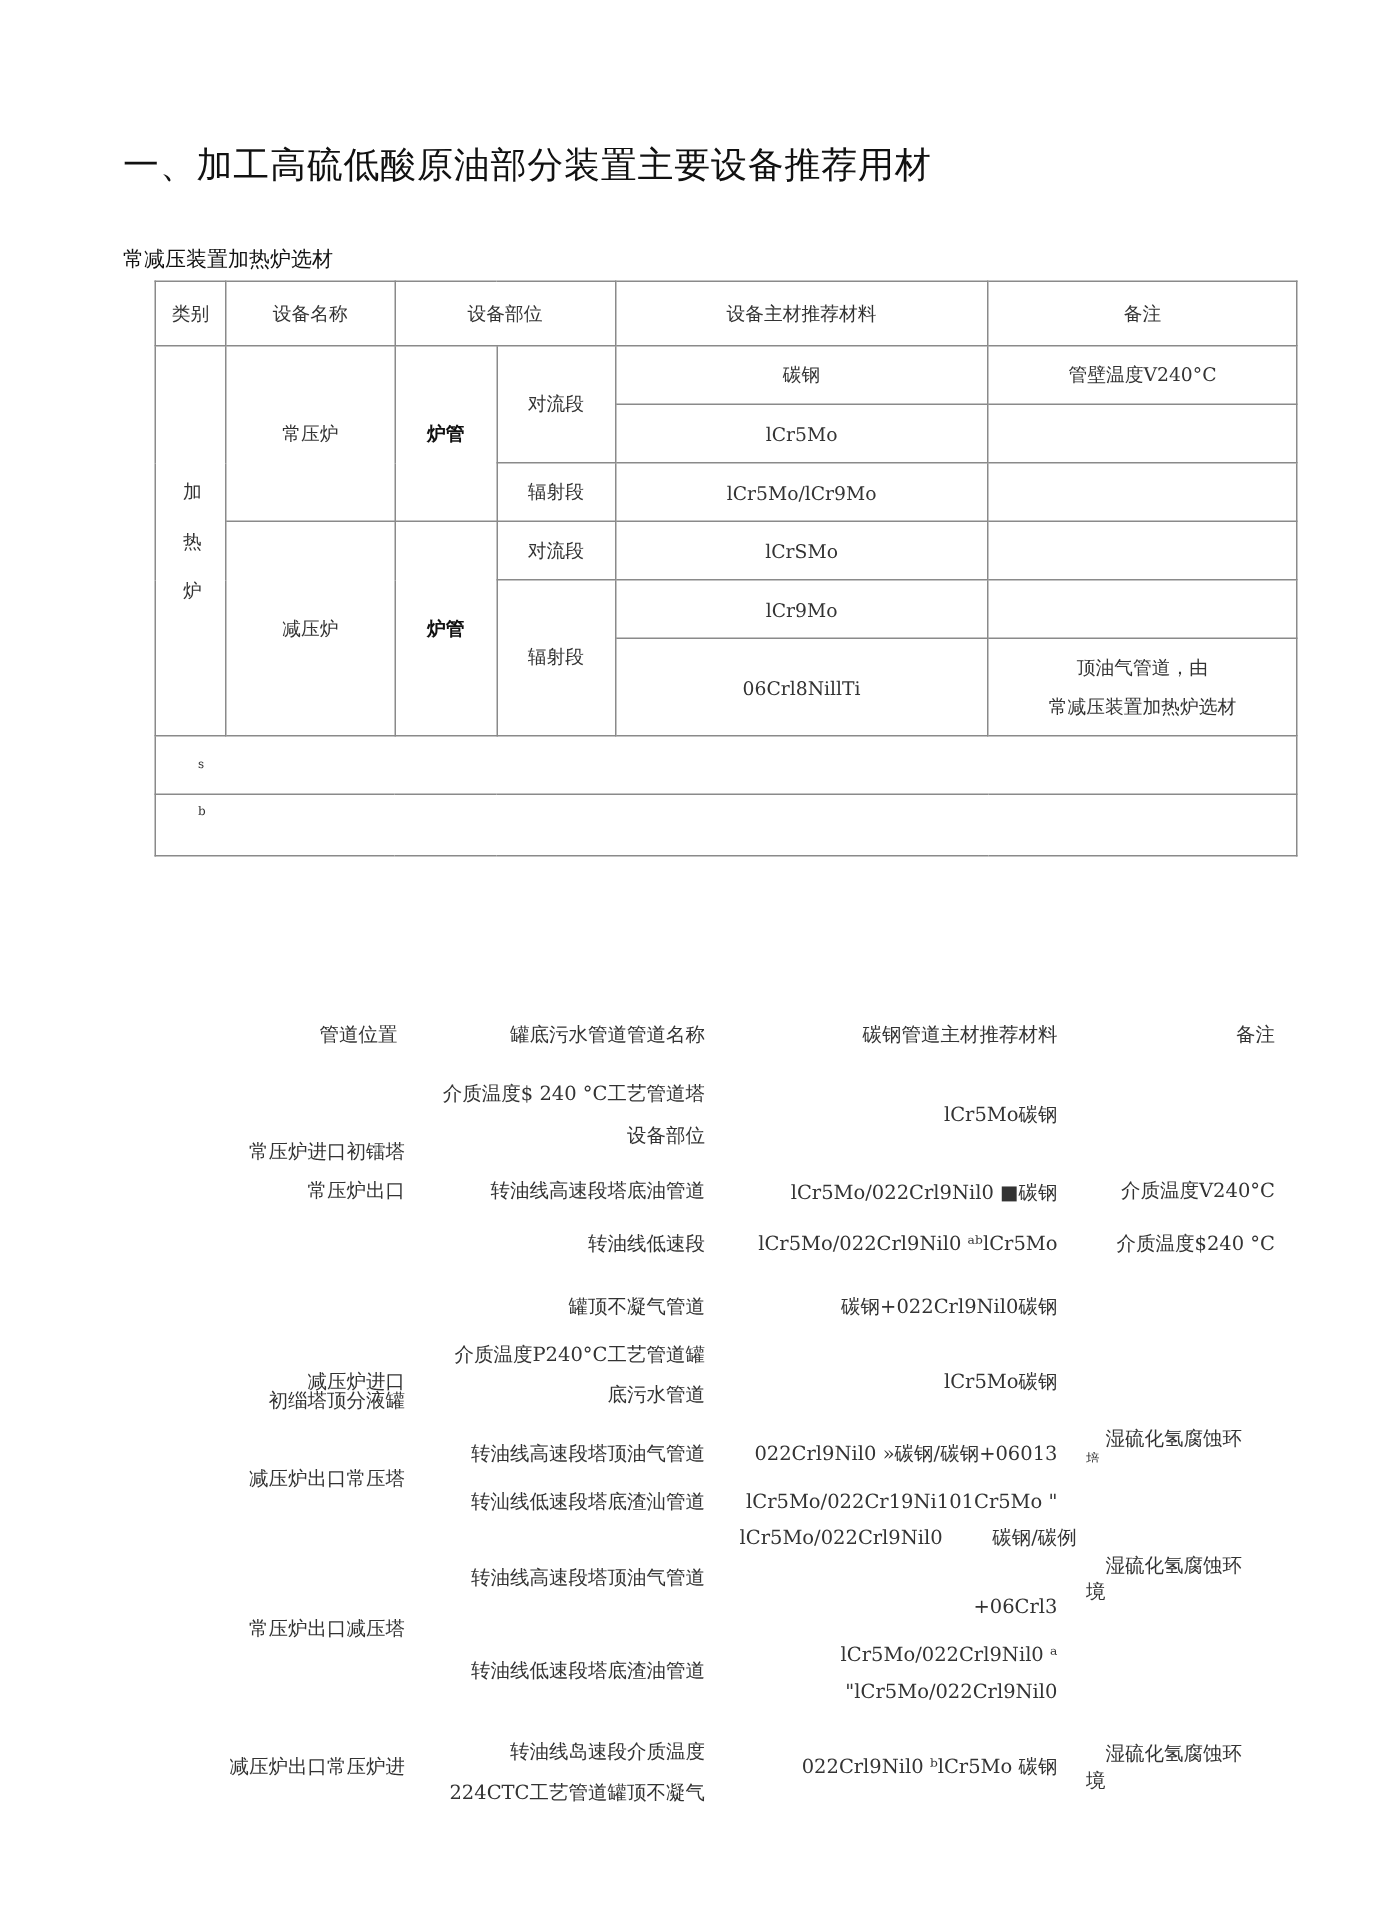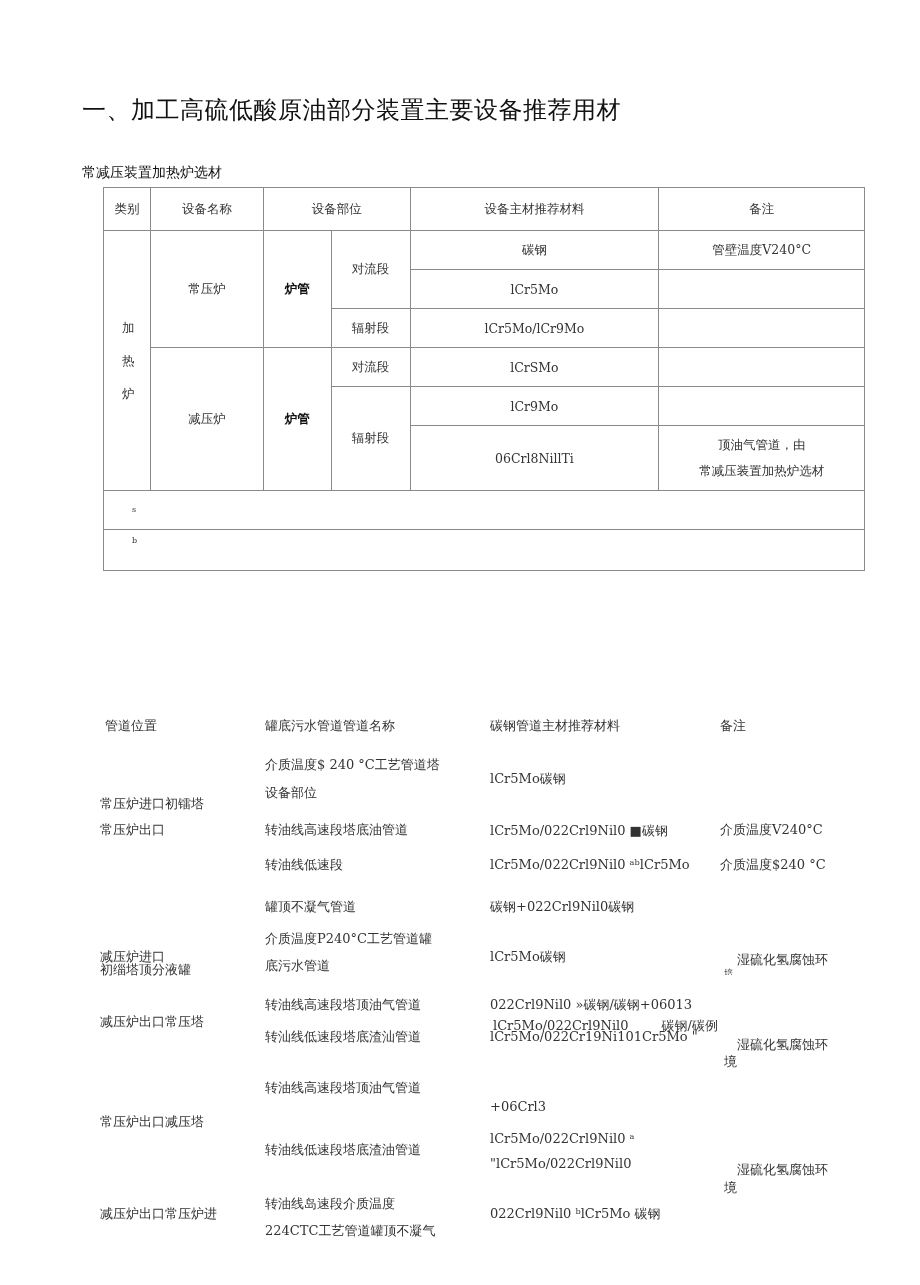--- a/index.html
+++ b/index.html
@@ -26,21 +26,21 @@
   table.t1 td {
     border: 1px solid #8a8a8a; text-align: center; vertical-align: middle;
     padding: 0; color: #333;
   }
   table.t1 td.bold { font-weight: bold; font-family: "DejaVu Sans", "Liberation Sans", sans-serif; color: #111; }
   table.t1 td.vert { line-height: 33px; text-align: left; padding-left: 18px; }
   table.t1 td.note { text-align: left; padding-left: 28px; font-size: 8px; vertical-align: top; padding-top: 14px; }
   .ml { line-height: 26px; }
 
   .t2 { position: absolute; left: 0; top: 0; width: 920px; font-size: 13px; color: #333; }
-  .c { position: absolute; text-align: left; white-space: nowrap; line-height: 26px; margin-top: 35px; }
+  .c { position: absolute; text-align: right; white-space: nowrap; line-height: 26px; }
   .l { position: absolute; text-align: center; white-space: nowrap; line-height: 18px; }
 </style>
 </head>
 <body>
 
 <div class="h1">一、加工高硫低酸原油部分装置主要设备推荐用材</div>
 <div class="h2">常减压装置加热炉选材</div>
 
 <table class="t1">
   <colgroup>

